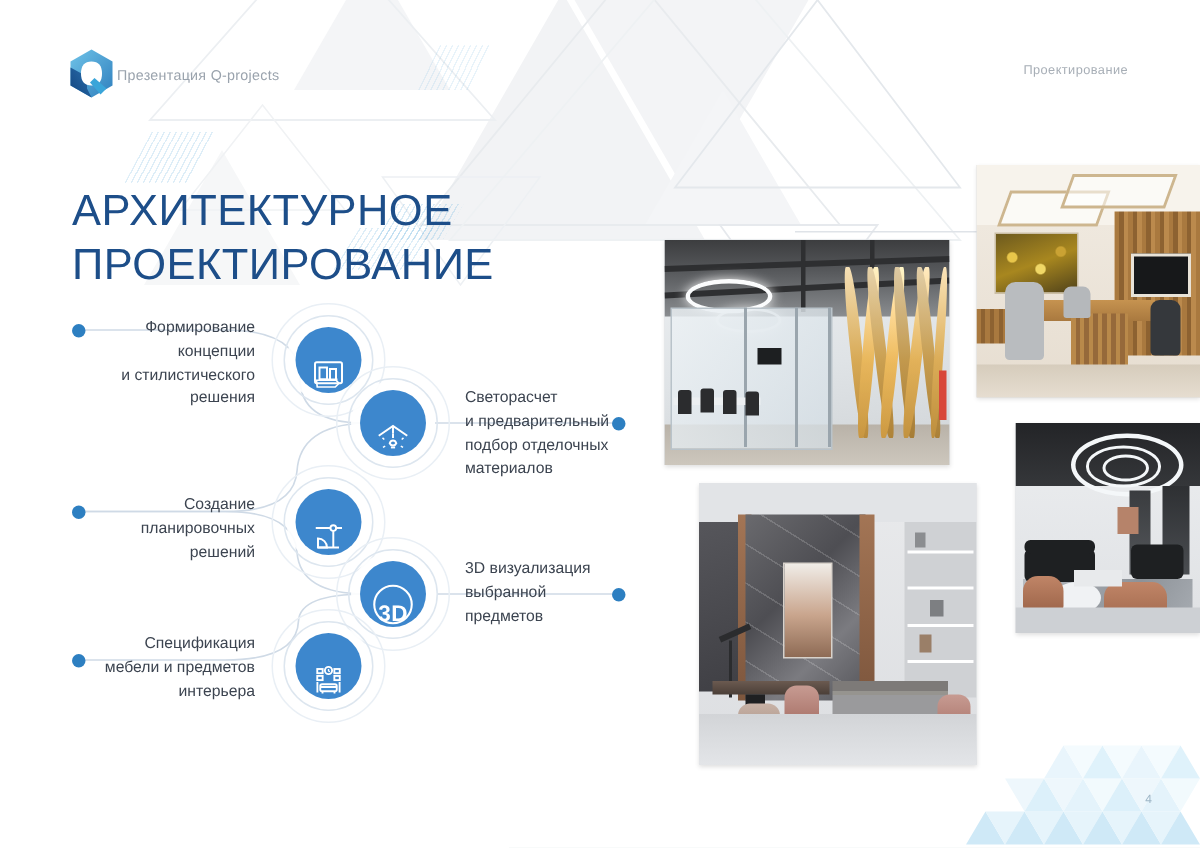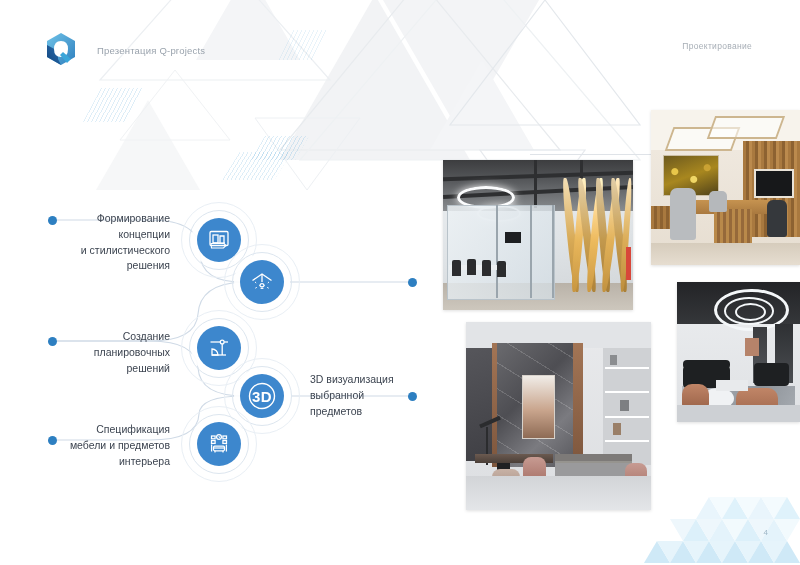--- a/index.html
+++ b/index.html
@@ -54,21 +54,21 @@
   .mtri {
     position:absolute; width:0; height:0;
     border-left: 13px solid transparent;
     border-right: 13px solid transparent;
   }
   .mtri.up  { border-bottom: 22px solid #cfe9f7; }
   .mtri.dn  { border-top: 22px solid #e6f4fb; }
 
   
   .header { position:absolute; top:0; left:0; right:0; height:82px; }
-  .logo-wrap { position:absolute; left:44px; top:32px; display:flex; align-items:center; gap:19px; }
+  .logo-wrap { position:absolute; left:44px; top:32px; display:flex; align-items:center; gap:0; }
   .logo-mark { width:34px; height:36px; position:relative; }
   .brand-text { font-size:9.5px; color:#9aa3ad; letter-spacing:.2px; white-space:nowrap; }
   .section-label {
     position:absolute; right:48px; top:41px;
     font-size:8.5px; color:#a7aeb6; letter-spacing:.3px;
   }
 
   
   .title {
     position:absolute; left:48px; top:105px;
@@ -81,21 +81,21 @@
 
   .dot {
     position:absolute; width:9px; height:9px; border-radius:50%;
     background:#2d7fc1;
   }
 
   .badge {
     position:absolute;
     width:44px; height:44px; border-radius:50%;
     background:#3d87cd;
-    display:flex; align-items:center; justify-content:center;
+    display:flex; align-items:flex-end; justify-content:center;
     box-shadow:0 0 0 6px rgba(255,255,255,.9);
     z-index:3;
   }
   .badge::before {
     content:""; position:absolute; inset:-8px;
     border-radius:50%; border:1.2px solid #dde6ef;
   }
   .badge::after {
     content:""; position:absolute; inset:-16px;
     border-radius:50%; border:1.2px solid #e9eff5;
@@ -294,20 +294,22 @@
           <path d="M17 33 L3 25 L3 13 L14 19 L14 27 Z" fill="url(#lg2)"></path>
           <path d="M17 9 Q24 9 24 17 Q24 25 17 25 Q10 25 10 17 Q10 9 17 9 Z" fill="#ffffff"></path>
           <path d="M19 20 L27 27 L23 31 L16 23 Z" fill="#3aa5d9"></path>
         </svg>
       </div>
       <span class="brand-text">Презентация Q-projects</span>
     </div>
     <div class="section-label">Проектирование</div>
   </div>
 
+  <h1 class="title">АРХИТЕКТУРНОЕ
+ПРОЕКТИРОВАНИЕ</h1>
 
   <div class="steps">
 
     <svg width="440" height="300" style="position:absolute;left:0;top:0;">
       <path d="M55,24 L150,24 Q200,24 200,56 Q200,86 242,86" fill="none" stroke="#cfdae6" stroke-width="1.1"></path>
       <path d="M55,145 L150,145 Q196,145 198,118 Q200,88 242,86" fill="none" stroke="#cfdae6" stroke-width="1.1"></path>
       <path d="M55,145 L150,145 Q196,145 198,172 Q200,200 244,200" fill="none" stroke="#cfdae6" stroke-width="1.1"></path>
       <path d="M55,244 L150,244 Q198,244 199,218 Q200,200 244,200" fill="none" stroke="#cfdae6" stroke-width="1.1"></path>
       <path d="M290,86 L410,86" fill="none" stroke="#cfdae6" stroke-width="1.1"></path>
       <path d="M292,200 L410,200" fill="none" stroke="#cfdae6" stroke-width="1.1"></path>
@@ -326,20 +328,24 @@
     <div class="badge" style="left:197px; top:22px;">
       <svg width="24" height="24" viewBox="0 0 24 24" fill="none" stroke="#ffffff" stroke-width="1.3">
         <rect x="3" y="3.5" width="18" height="14" rx="1.2"></rect>
         <rect x="6" y="7" width="5" height="8"></rect>
         <path d="M13 15 V8 h4 v7"></path>
         <path d="M6 15 h12"></path>
         <path d="M4.5 20 h12 l2.5 -2.5 l-2 -2 l-13 0 z" stroke-width="1.1"></path>
       </svg>
     </div>
 
+    <div class="step-text left-al" style="left:310px; top:62px; width:140px;">Светорасчет
+и предварительный
+подбор отделочных
+материалов</div>
     <div class="badge" style="left:240px; top:64px;">
       <svg width="24" height="24" viewBox="0 0 24 24" fill="none" stroke="#ffffff" stroke-width="1.3">
         <path d="M2.5 10.5 L12 4 L21.5 10.5"></path>
         <path d="M12 4 V9"></path>
         <path d="M12 9 v3"></path>
         <path d="M9.8 15.5 a2.4 3 0 0 1 4.4 0 a2.4 2.4 0 0 1 -4.4 0 z"></path>
         <path d="M10.6 18.3 h2.8"></path>
         <path d="M6.2 13 l-1.2 -1.1 M17.8 13 l1.2 -1.1 M6.8 17.4 l-1.5 .8 M17.2 17.4 l1.5 .8" stroke-width="1"></path>
       </svg>
     </div>

